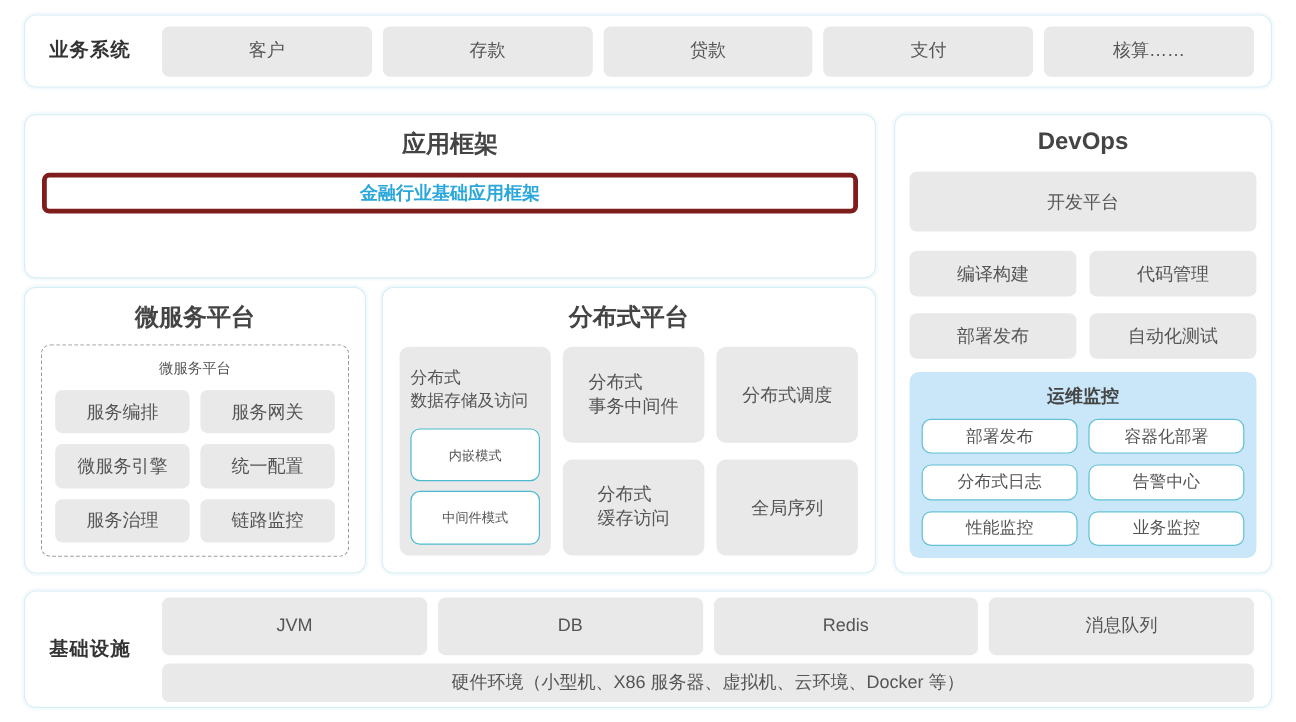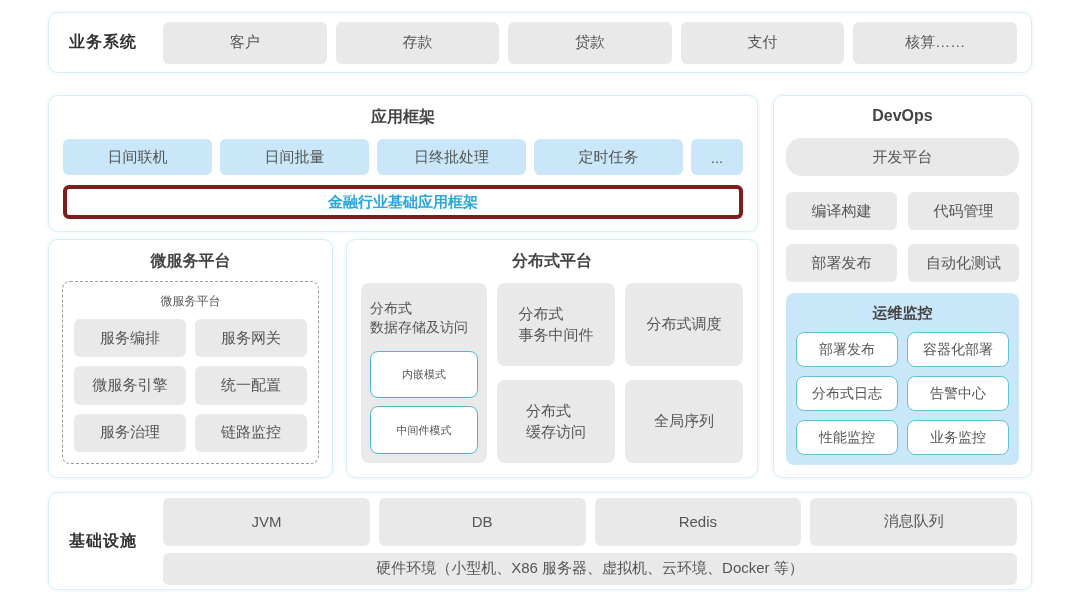--- a/index.html
+++ b/index.html
@@ -4,37 +4,37 @@
 <style>
   * { box-sizing: border-box; margin: 0; padding: 0; }
   html, body { background: #ffffff; }
   body {
     width: 1080px; height: 602px;
     font-family: "Liberation Sans", sans-serif;
     color: #555;
   }
   .page {
     width: 1080px; height: 602px;
-    padding: 12px 48px;
+    padding: 12px 20px;
     display: flex; flex-direction: column;
     background: #ffffff;
   }
   .panel {
     background: #fff;
     border: 1px solid #d8eef5;
     border-radius: 10px;
     box-shadow: 0 0 0 2px rgba(216,238,245,0.25);
   }
   .box {
     display: flex; align-items: center; justify-content: center;
     color: #555; font-size: 15px;
   }
   .gray  { background: #e9e9e9; border-radius: 6px; }
   .blue  { background: #c9e7f8; border-radius: 6px; }
-  .panel-title { text-align: center; font-weight: bold; color: #444; font-size: 16px; }
+  .panel-title { text-align: center; font-weight: bold; color: #444; font-size: 20px; }
   .side-label { font-weight: bold; color: #333; font-size: 16px; width: 86px; flex: none; padding-left: 4px; letter-spacing: 1px; }
   .two-line { white-space: pre-line; text-align: left; line-height: 1.35; }
 
   
   .top { height: 61px; display: flex; align-items: center; padding: 0 14px 0 16px; gap: 12px; }
   .top-items { flex: 1; display: flex; gap: 9px; height: 42px; }
   .top-items .box { flex: 1; text-align: right; }
 
   
   .middle { display: flex; gap: 15px; margin-top: 22px; height: 383px; }
@@ -76,21 +76,21 @@
     flex: 1; background: #fff;
     border: 1px solid #4db9cf; border-radius: 8px;
     display: flex; align-items: center; justify-content: center;
     color: #555; font-size: 11px;
   }
   .dist-col { flex: 1; display: flex; flex-direction: column; gap: 14px; }
   .dist-col .box { flex: 1; border-radius: 8px; }
 
   
   .devops { flex: 1; padding: 11px 12px 12px; display: flex; flex-direction: column; }
-  .devops-platform { height: 38px; margin-top: 13px; flex: none; border-radius: 16px; }
+  .devops-platform { height: 50px; margin-top: 13px; flex: none; }
   .devops-tools { display: grid; grid-template-columns: 1fr 1fr; gap: 14px 11px; margin-top: 16px; }
   .devops-tools .box { height: 38px; }
   .monitor {
     flex: 1; margin-top: 11px;
     background: #c9e7f8; border-radius: 8px;
     padding: 8px 10px 10px; display: flex; flex-direction: column;
   }
   .monitor-title { text-align: center; font-weight: bold; color: #444; font-size: 15px; margin: 3px 0 9px; }
   .monitor-grid { display: grid; grid-template-columns: 1fr 1fr; gap: 9px; flex: 1; }
   .wbox {
@@ -120,27 +120,20 @@
       <div class="box gray">支付</div>
       <div class="box gray">核算……</div>
     </div>
   </section>
 
   <div class="middle">
     <div class="col-left">
 
       <section class="panel af">
         <div class="panel-title">应用框架</div>
-        <div class="af-items">
-          <div class="box blue af-item">日间联机</div>
-          <div class="box blue af-item">日间批量</div>
-          <div class="box blue af-item">日终批处理</div>
-          <div class="box blue af-item">定时任务</div>
-          <div class="box blue af-dots">...</div>
-        </div>
         <div class="base-box">金融行业基础应用框架</div>
       </section>
 
       <div class="platforms">
 
         <section class="panel ms">
           <div class="panel-title">微服务平台</div>
           <div class="dashed">
             <div class="dashed-title">微服务平台</div>
             <div class="grid2">

